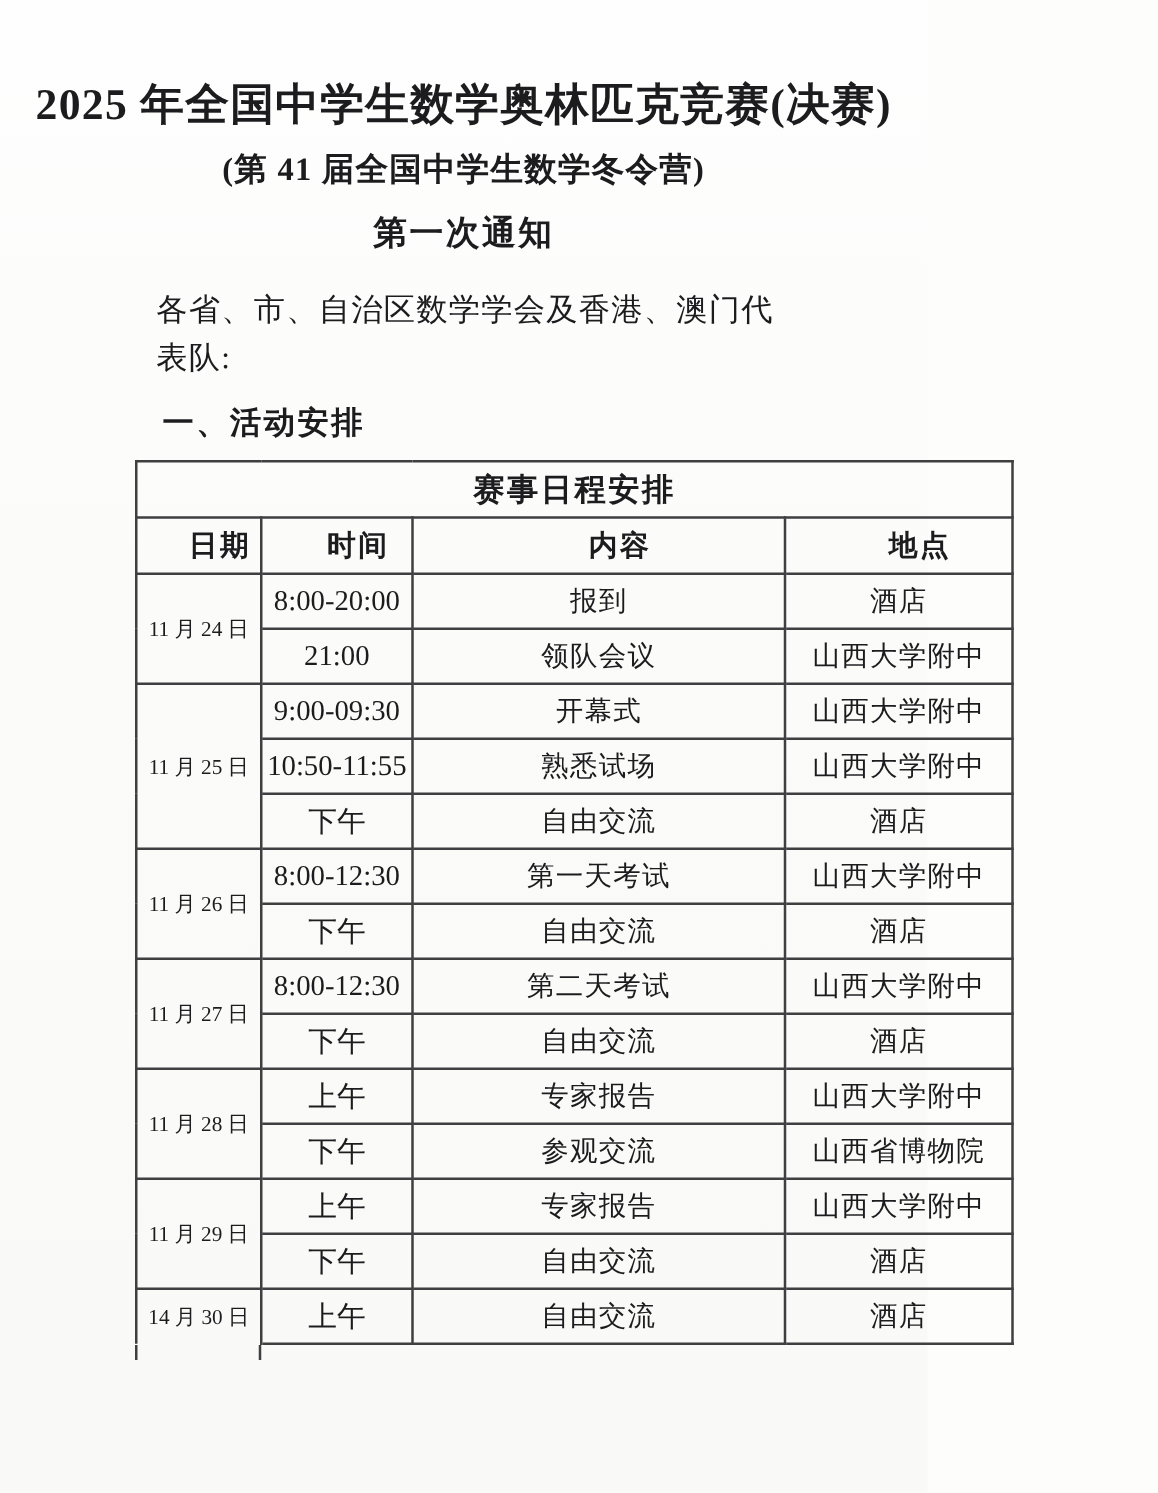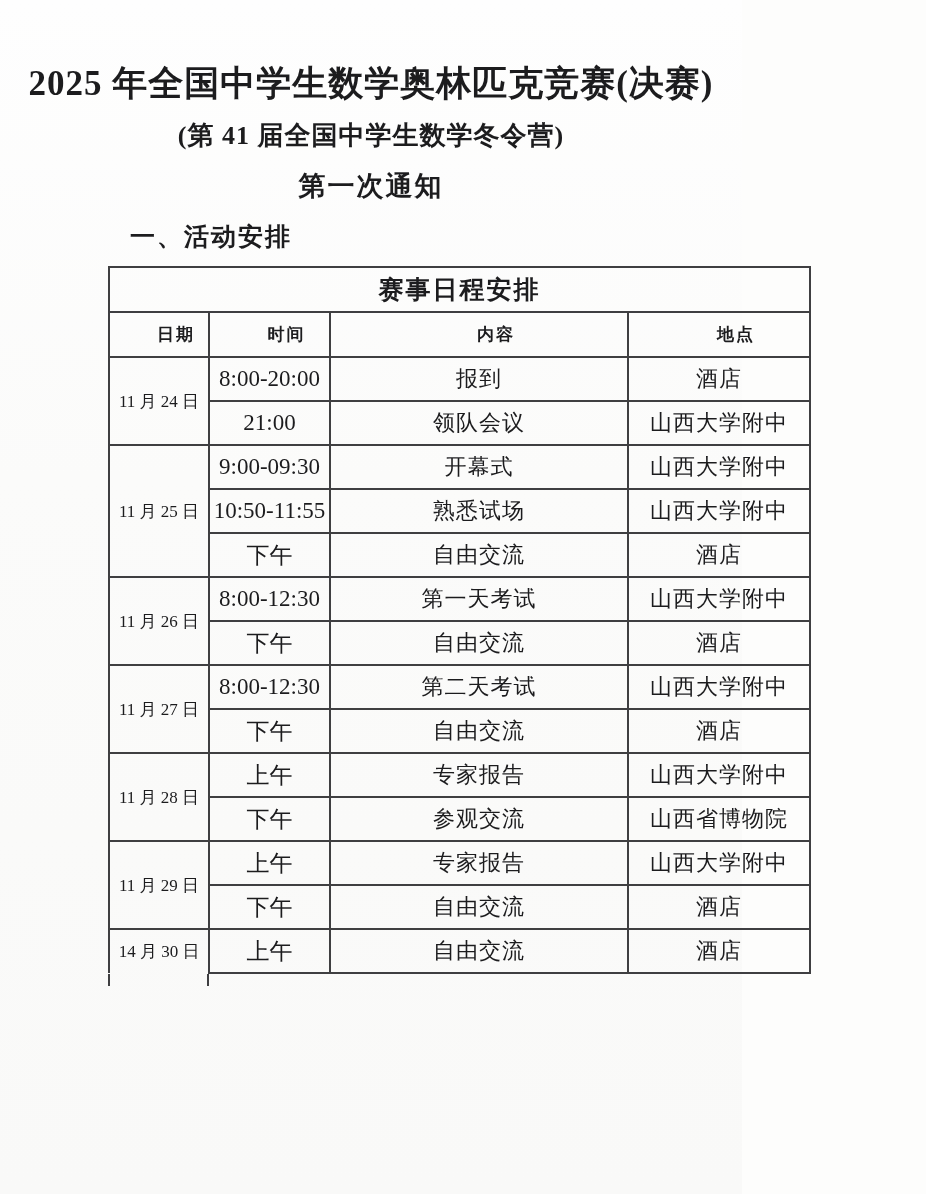--- a/index.html
+++ b/index.html
@@ -79,21 +79,21 @@
     white-space: nowrap;
     margin-left: 29px;
   }
   th.tbl-caption {
     height: 43px;
     font-size: 25px; font-weight: bold;
     letter-spacing: 2px;
   }
   tr.col-headers th {
     height: 43px;
-    font-size: 17px; font-weight: bold;
+    font-size: 23px; font-weight: bold;
     letter-spacing: 2px;
     padding-left: 34px;
   }
   tbody td { height: 42px; font-size: 22px; letter-spacing: 1px; }
   td.date-cell { font-size: 17px; letter-spacing: 0; }
   td.time-cell { font-size: 23px; letter-spacing: 0; }
   td.date-cell.cut { border-bottom: none; }
   
   .stub {
     position: absolute;
@@ -107,20 +107,21 @@
 </head>
 <body>
 
 <div class="page">
 
   <h1 class="doc-title">2025 年全国中学生数学奥林匹克竞赛(决赛)</h1>
   <h2 class="doc-subtitle">(第 41 届全国中学生数学冬令营)</h2>
   <h3 class="notice-heading">第一次通知</h3>
 
   <div class="content">
+    <p class="salutation">各省、市、自治区数学学会及香港、澳门代表队:</p>
     <p class="section-heading">一、活动安排</p>
 
     <div class="table-wrap">
       <table class="schedule">
         <colgroup>
           <col style="width:100px">
           <col style="width:121px">
           <col style="width:298px">
           <col style="width:182px">
         </colgroup>

